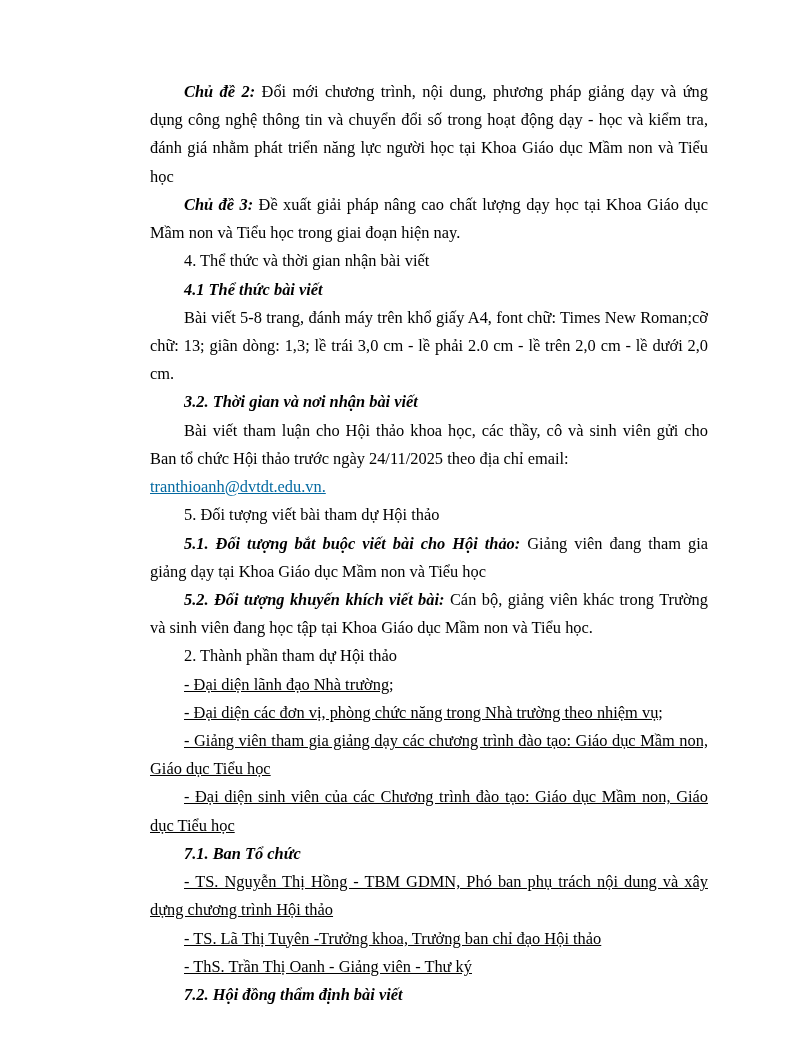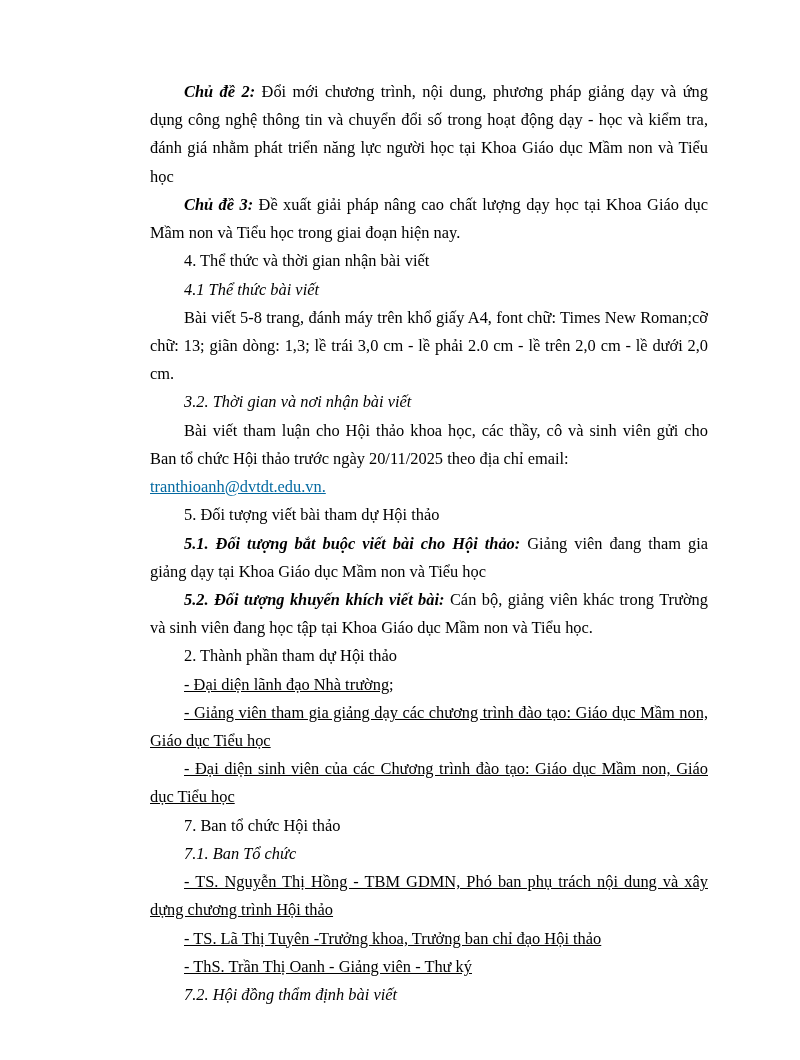--- a/index.html
+++ b/index.html
@@ -36,21 +36,21 @@
   }
   .noindent {
     text-indent: 0;
   }
   .heading {
     text-indent: 34px;
     font-weight: normal;
   }
   .subheading {
     text-indent: 34px;
-    font-weight: normal;
+    font-weight: bold;
     font-style: italic;
   }
   .bullet {
     text-indent: 34px;
     text-decoration: underline;
   }
   .email-link {
     color: #0369a1;
     text-decoration: underline;
   }
@@ -70,36 +70,36 @@
     <p class="para"><span class="lead">Chủ đề 3:</span><span> Đề xuất giải pháp nâng cao chất lượng dạy học tại Khoa Giáo dục Mầm non và Tiểu học trong giai đoạn hiện nay.</span></p>
 
     <p class="heading">4. Thể thức và thời gian nhận bài viết</p>
 
     <p class="subheading">4.1 Thể thức bài viết</p>
 
     <p class="para">Bài viết 5-8 trang, đánh máy trên khổ giấy A4, font chữ: Times New Roman;cỡ chữ: 13; giãn dòng: 1,3; lề trái 3,0 cm - lề phải 2.0 cm - lề trên 2,0 cm - lề dưới 2,0 cm.</p>
 
     <p class="subheading">3.2. Thời gian và nơi nhận bài viết</p>
 
-    <p class="para"><span>Bài viết tham luận cho Hội thảo khoa học, các thầy, cô và sinh viên gửi cho Ban tổ chức Hội thảo trước ngày 20/11/2025 theo địa chỉ email:</span></p>
+    <p class="para"><span>Bài viết tham luận cho Hội thảo khoa học, các thầy, cô và sinh viên gửi cho Ban tổ chức Hội thảo trước ngày 24/11/2025 theo địa chỉ email:</span></p>
     <p class="noindent"><span class="email-link">tranthioanh@dvtdt.edu.vn.</span></p>
 
     <p class="heading">5. Đối tượng viết bài tham dự Hội thảo</p>
 
     <p class="para"><span class="lead">5.1. Đối tượng bắt buộc viết bài cho Hội thảo:</span><span> Giảng viên đang tham gia giảng dạy tại Khoa Giáo dục Mầm non và Tiểu học</span></p>
 
     <p class="para"><span class="lead">5.2. Đối tượng khuyến khích viết bài:</span><span> Cán bộ, giảng viên khác trong Trường và sinh viên đang học tập tại Khoa Giáo dục Mầm non và Tiểu học.</span></p>
 
     <p class="heading">2. Thành phần tham dự Hội thảo</p>
 
     <p class="bullet">- Đại diện lãnh đạo Nhà trường;</p>
+    <p class="bullet">- Đại diện các đơn vị, phòng chức năng trong Nhà trường theo nhiệm vụ;</p>
     <p class="bullet">- Giảng viên tham gia giảng dạy các chương trình đào tạo: Giáo dục Mầm non, Giáo dục Tiểu học</p>
     <p class="bullet">- Đại diện sinh viên của các Chương trình đào tạo: Giáo dục Mầm non, Giáo dục Tiểu học</p>
 
-    <p class="heading">7. Ban tổ chức Hội thảo</p>
 
     <p class="subheading">7.1. Ban Tổ chức</p>
 
     <p class="bullet">- TS. Nguyễn Thị Hồng - TBM GDMN, Phó ban phụ trách nội dung và xây dựng chương trình Hội thảo</p>
     <p class="bullet">- TS. Lã Thị Tuyên -Trưởng khoa, Trưởng ban chỉ đạo Hội thảo</p>
     <p class="bullet">- ThS. Trần Thị Oanh - Giảng viên - Thư ký</p>
 
     <p class="subheading">7.2. Hội đồng thẩm định bài viết</p>
 
   </div>

